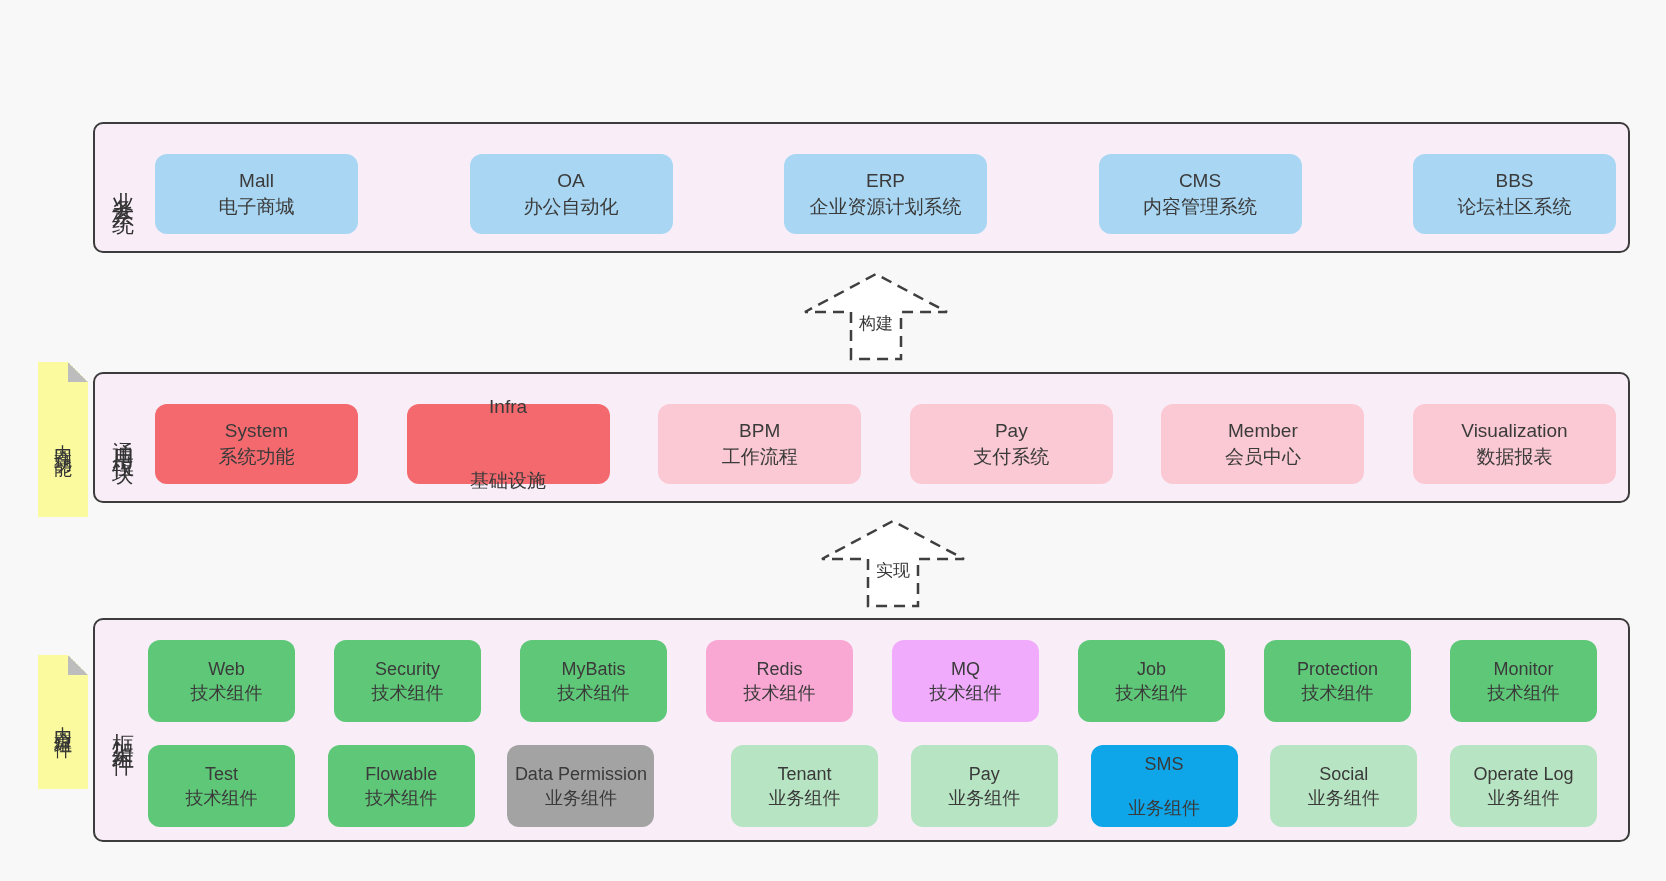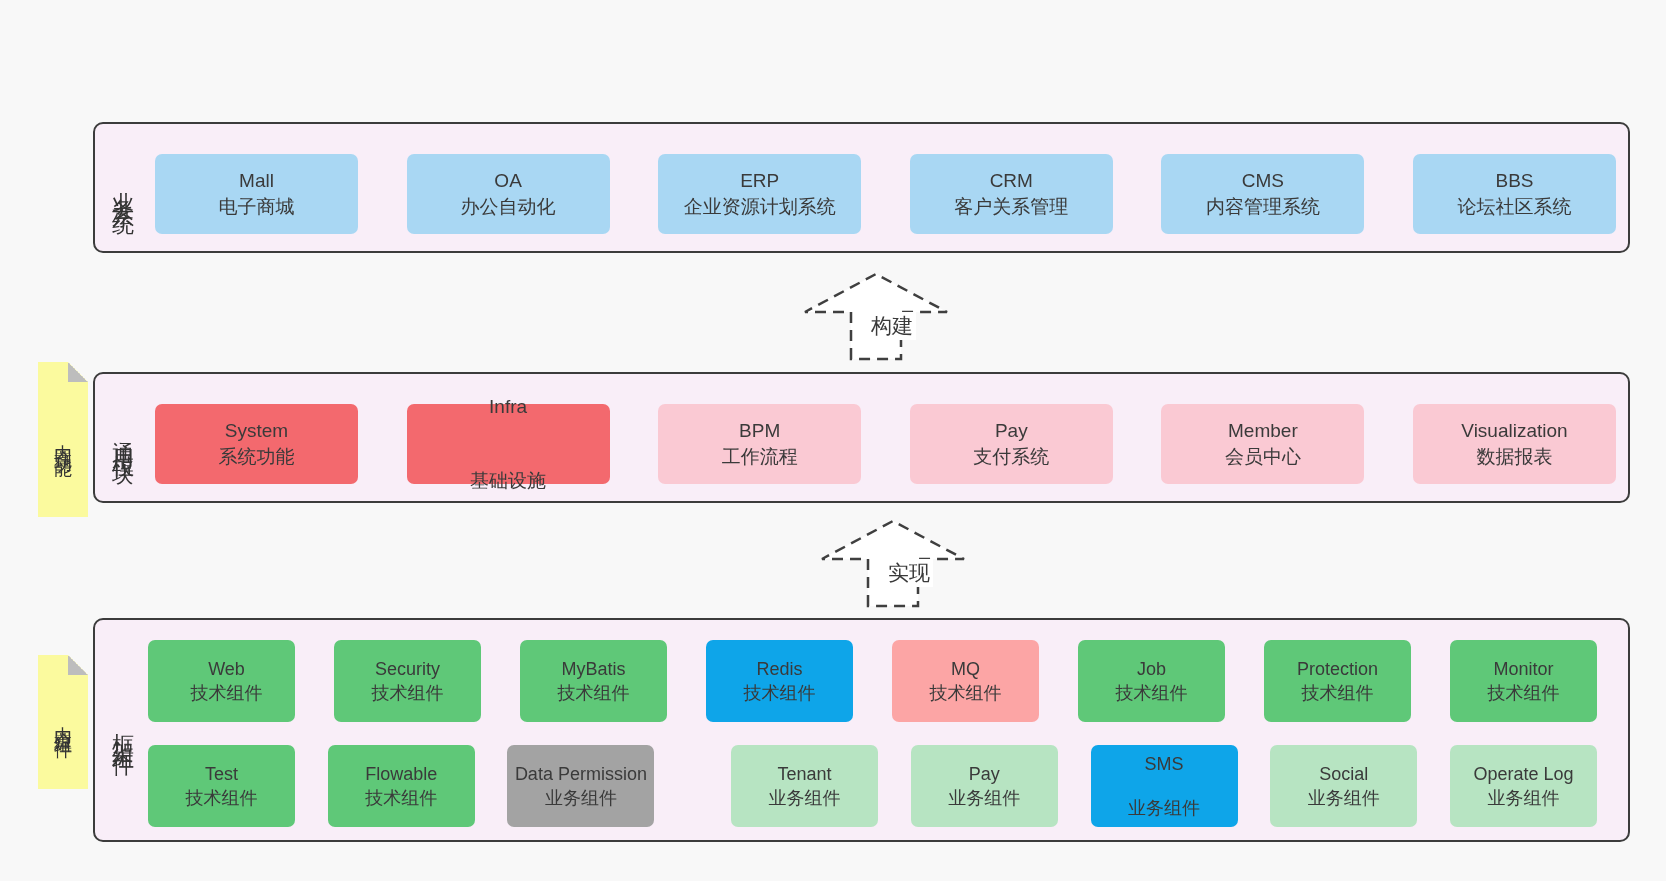--- a/index.html
+++ b/index.html
@@ -33,21 +33,21 @@
   }
   .boxrow{
     position:absolute;display:flex;justify-content:space-between;
   }
   .boxrow.six{left:60px;right:12px;top:30px;height:80px;}
   .boxrow.eight{left:53px;right:31px;height:82px;}
   #components-row-1{top:20px;}
   #components-row-2{top:125px;}
   .box{
     width:203px;height:100%;
-    border-radius:7px;
+    border-radius:12px;
     display:flex;flex-direction:column;justify-content:center;align-items:center;
     text-align:center;color:#3a3a3a;
     font-size:19px;line-height:26px;
     padding:0 6px;box-sizing:border-box;
   }
   .eight .box{width:147px;font-size:18px;line-height:24px;}
   .sticky{
     position:absolute;width:50px;
     background:var(--sticky-yellow,#fbfa9e);
     clip-path:polygon(0 0,calc(100% - 20px) 0,100% 20px,100% 100%,0 100%);
@@ -70,21 +70,21 @@
   .arrow svg{display:block;}
   .arrow polygon{
     fill:#ffffff;
     stroke:var(--arrow-stroke,#3f3f3f);
     stroke-width:2.5;
     stroke-dasharray:11 7;
   }
   .arrow-label{
     position:absolute;transform:translateX(-50%);
     background:#ffffff;padding:0 3px;
-    font-size:21px;color:#3a3a3a;z-index:3;white-space:nowrap;margin-left:16px;
+    font-size:17px;color:#3a3a3a;z-index:3;white-space:nowrap;
   }
   #label-build{left:876px;top:312px;}
   #label-implement{left:893px;top:559px;}
 </style>
 </head>
 <body>
 
 <div class="stage">
 
   <div class="sticky" id="sticky-modules">
@@ -101,24 +101,20 @@
           <div class="box-en">Mall</div>
           <div class="box-zh">电子商城</div>
         </div>
         <div class="box" style="background: rgb(169, 215, 243);">
           <div class="box-en">OA</div>
           <div class="box-zh">办公自动化</div>
         </div>
         <div class="box" style="background: rgb(169, 215, 243);">
           <div class="box-en">ERP</div>
           <div class="box-zh">企业资源计划系统</div>
-        </div>
-        <div class="box" style="background: rgb(169, 215, 243);">
-          <div class="box-en">CRM</div>
-          <div class="box-zh">客户关系管理</div>
         </div>
         <div class="box" style="background: rgb(169, 215, 243);">
           <div class="box-en">CMS</div>
           <div class="box-zh">内容管理系统</div>
         </div>
         <div class="box" style="background: rgb(169, 215, 243);">
           <div class="box-en">BBS</div>
           <div class="box-zh">论坛社区系统</div>
         </div>
       </div>
@@ -176,25 +172,25 @@
           <div class="box-zh">技术组件</div>
         </div>
         <div class="box" style="background: rgb(95, 200, 120);">
           <div class="box-en">Security</div>
           <div class="box-zh">技术组件</div>
         </div>
         <div class="box" style="background: rgb(95, 200, 120);">
           <div class="box-en">MyBatis</div>
           <div class="box-zh">技术组件</div>
         </div>
-        <div class="box" style="background: #0ea5e9;">
+        <div class="box" style="background: #f9a8d4;">
           <div class="box-en">Redis</div>
           <div class="box-zh">技术组件</div>
         </div>
-        <div class="box" style="background: #fca5a5;">
+        <div class="box" style="background: #f0abfc;">
           <div class="box-en">MQ</div>
           <div class="box-zh">技术组件</div>
         </div>
         <div class="box" style="background: rgb(95, 200, 120);">
           <div class="box-en">Job</div>
           <div class="box-zh">技术组件</div>
         </div>
         <div class="box" style="background: rgb(95, 200, 120);">
           <div class="box-en">Protection</div>
           <div class="box-zh">技术组件</div>

